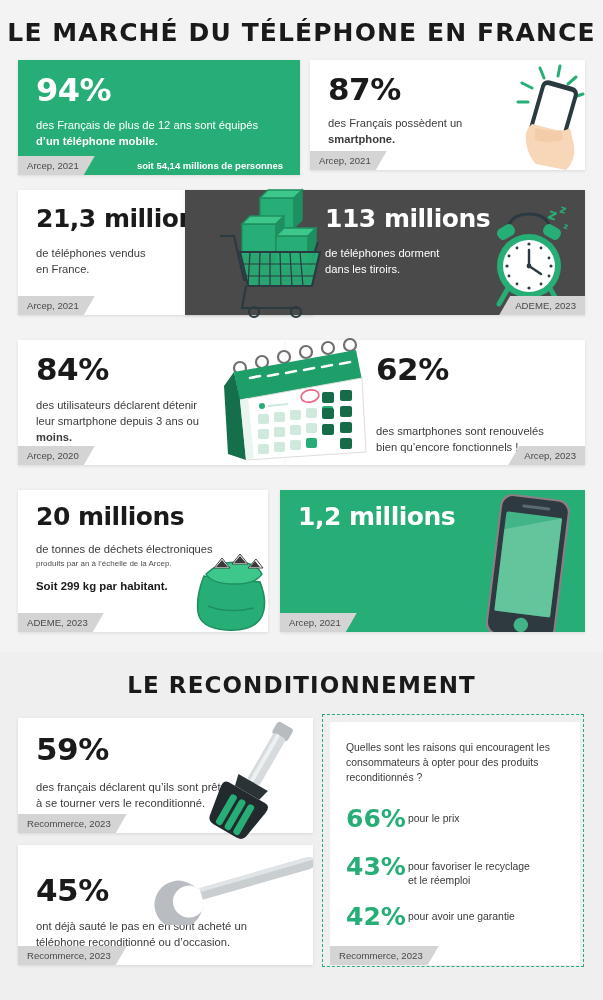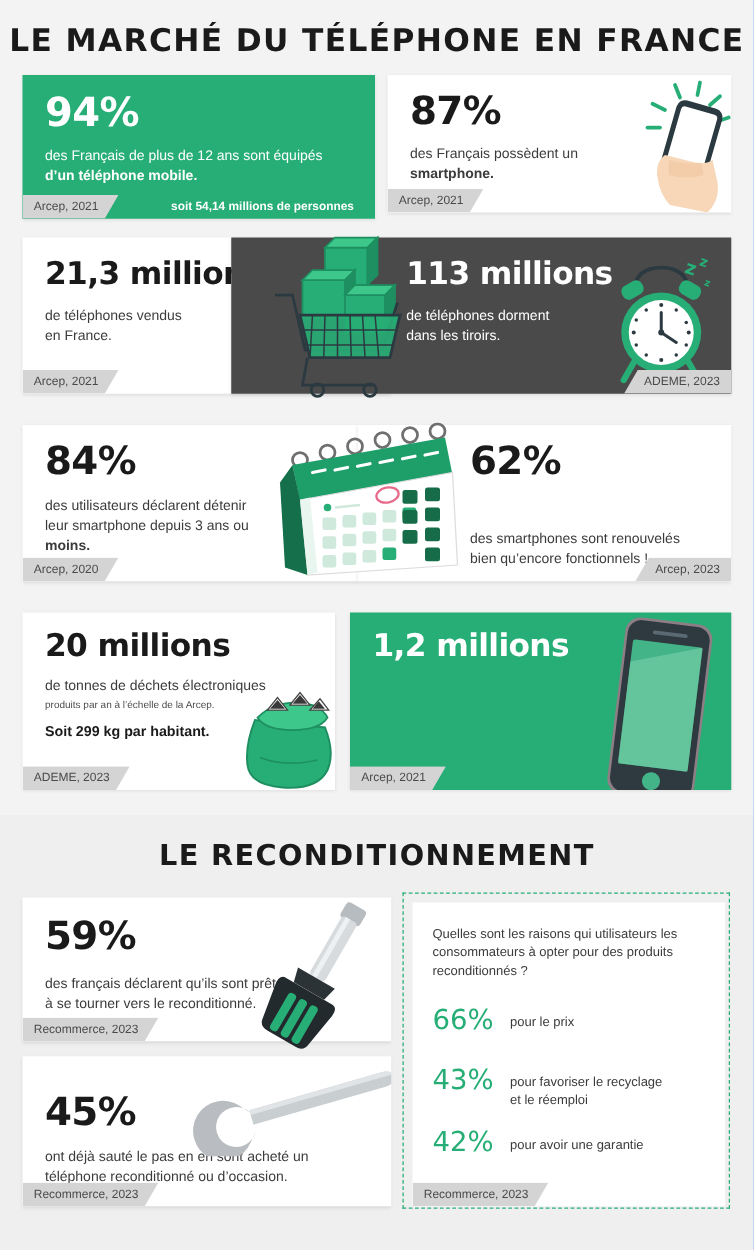--- a/index.html
+++ b/index.html
@@ -11,21 +11,21 @@
     width: 603px;
     height: 1000px;
     font-family: "Liberation Sans", sans-serif;
     overflow: hidden;
     position: relative;
   }
   .page {
     width: 603px;
     height: 1000px;
     position: relative;
-    background: #3b82f6;
+    background: #fde047;
   }
   .sec-top {
     position: absolute;
     left: 0; top: 0; width: 603px; height: 652px;
     background: #f3f3f3;
   }
   .sec-bottom {
     position: absolute;
     left: 0; top: 652px; width: 603px; height: 348px;
     background: #efefef;
@@ -116,22 +116,22 @@
     pointer-events: none;
   }
   .q-text {
     font-size: 10.4px;
     line-height: 1.45;
     color: #3b3b3b;
   }
   .reason-row { position: absolute; display: flex; align-items: flex-start; }
   .reason-pct {
     font-family: "DejaVu Sans", sans-serif;
-    font-weight: 400;
-    font-size: 22px;
+    font-weight: 700;
+    font-size: 25px;
     color: #27ae76;
     line-height: 1;
     width: 62px;
     flex: 0 0 62px;
   }
   .reason-label {
     font-size: 10.4px;
     line-height: 1.35;
     color: #3b3b3b;
     padding-top: 6px;
@@ -421,21 +421,21 @@
         <path d="M52 31 h110 q8 0 8 4 h-118 z" fill="#e0e4e6"></path>
       </g>
     </svg>
     <div class="src left">Recommerce, 2023</div>
   </div>
 
   <div class="dashed-box" style="left:322px; top:714px; width:260px; height:251px;"></div>
 
   <div class="card" style="left:330px; top:722px; width:250px; height:243px; box-shadow:none;">
     <div class="q-text" style="position:absolute; left:16px; top:18px; width:225px;">
-      <span>Quelles sont les raisons qui utilisateurs les</span><br>
+      <span>Quelles sont les raisons qui encouragent les</span><br>
       <span>consommateurs à opter pour des produits</span><br>
       <span>reconditionnés ?</span>
     </div>
 
     <div class="reason-row" style="left:16px; top:84px; width:225px;">
       <div class="reason-pct">66%</div>
       <div class="reason-label">
         <span>pour le prix</span>
       </div>
     </div>

